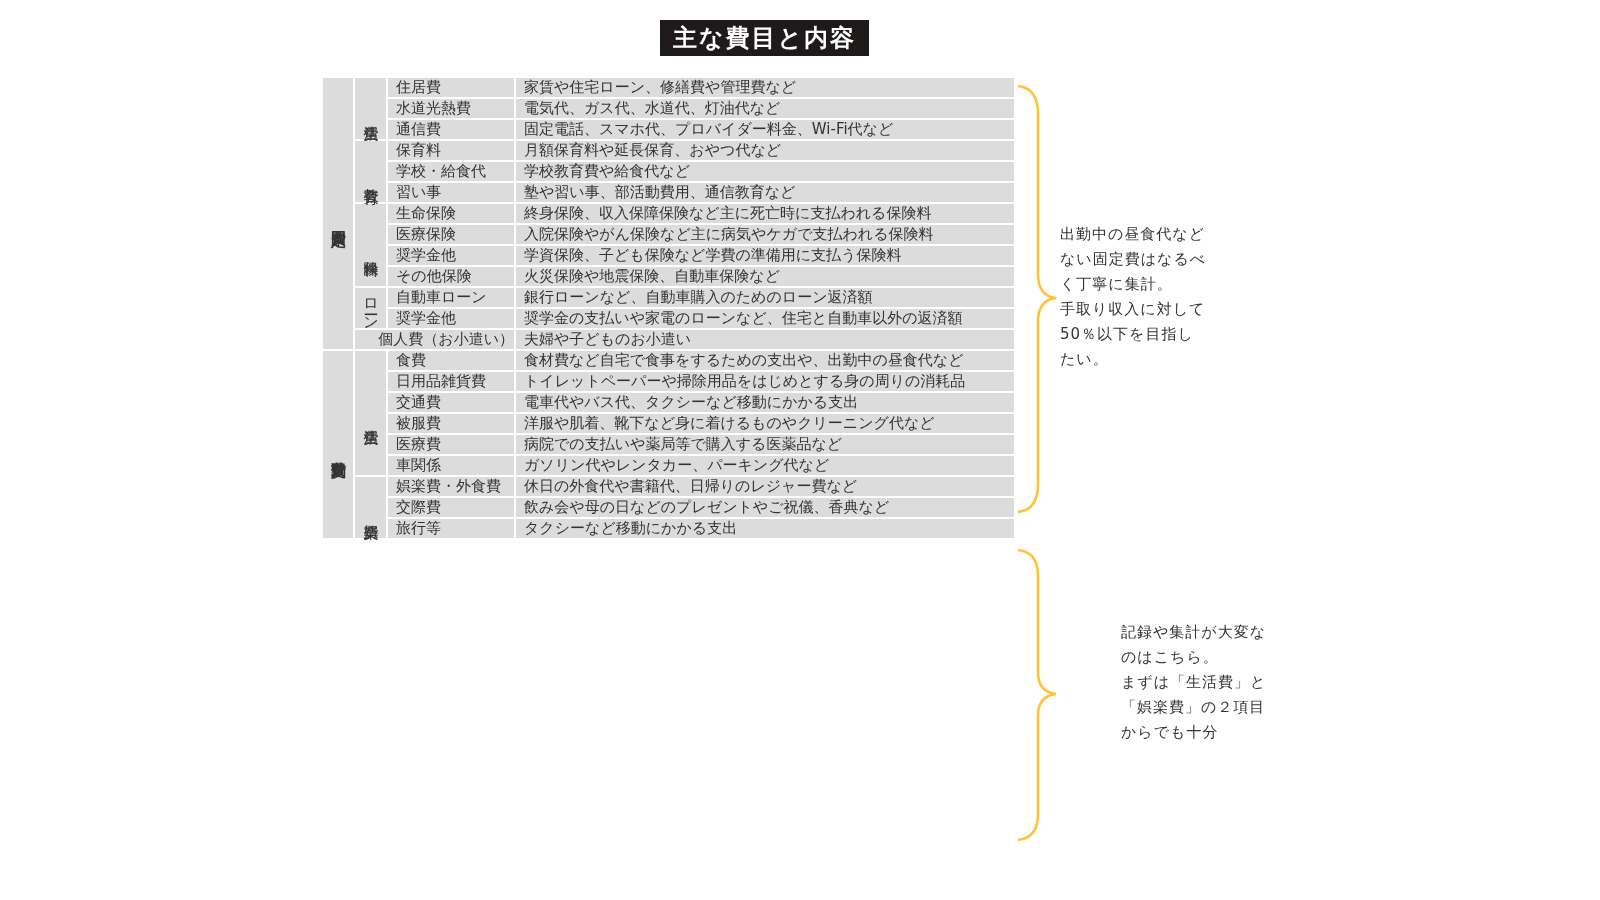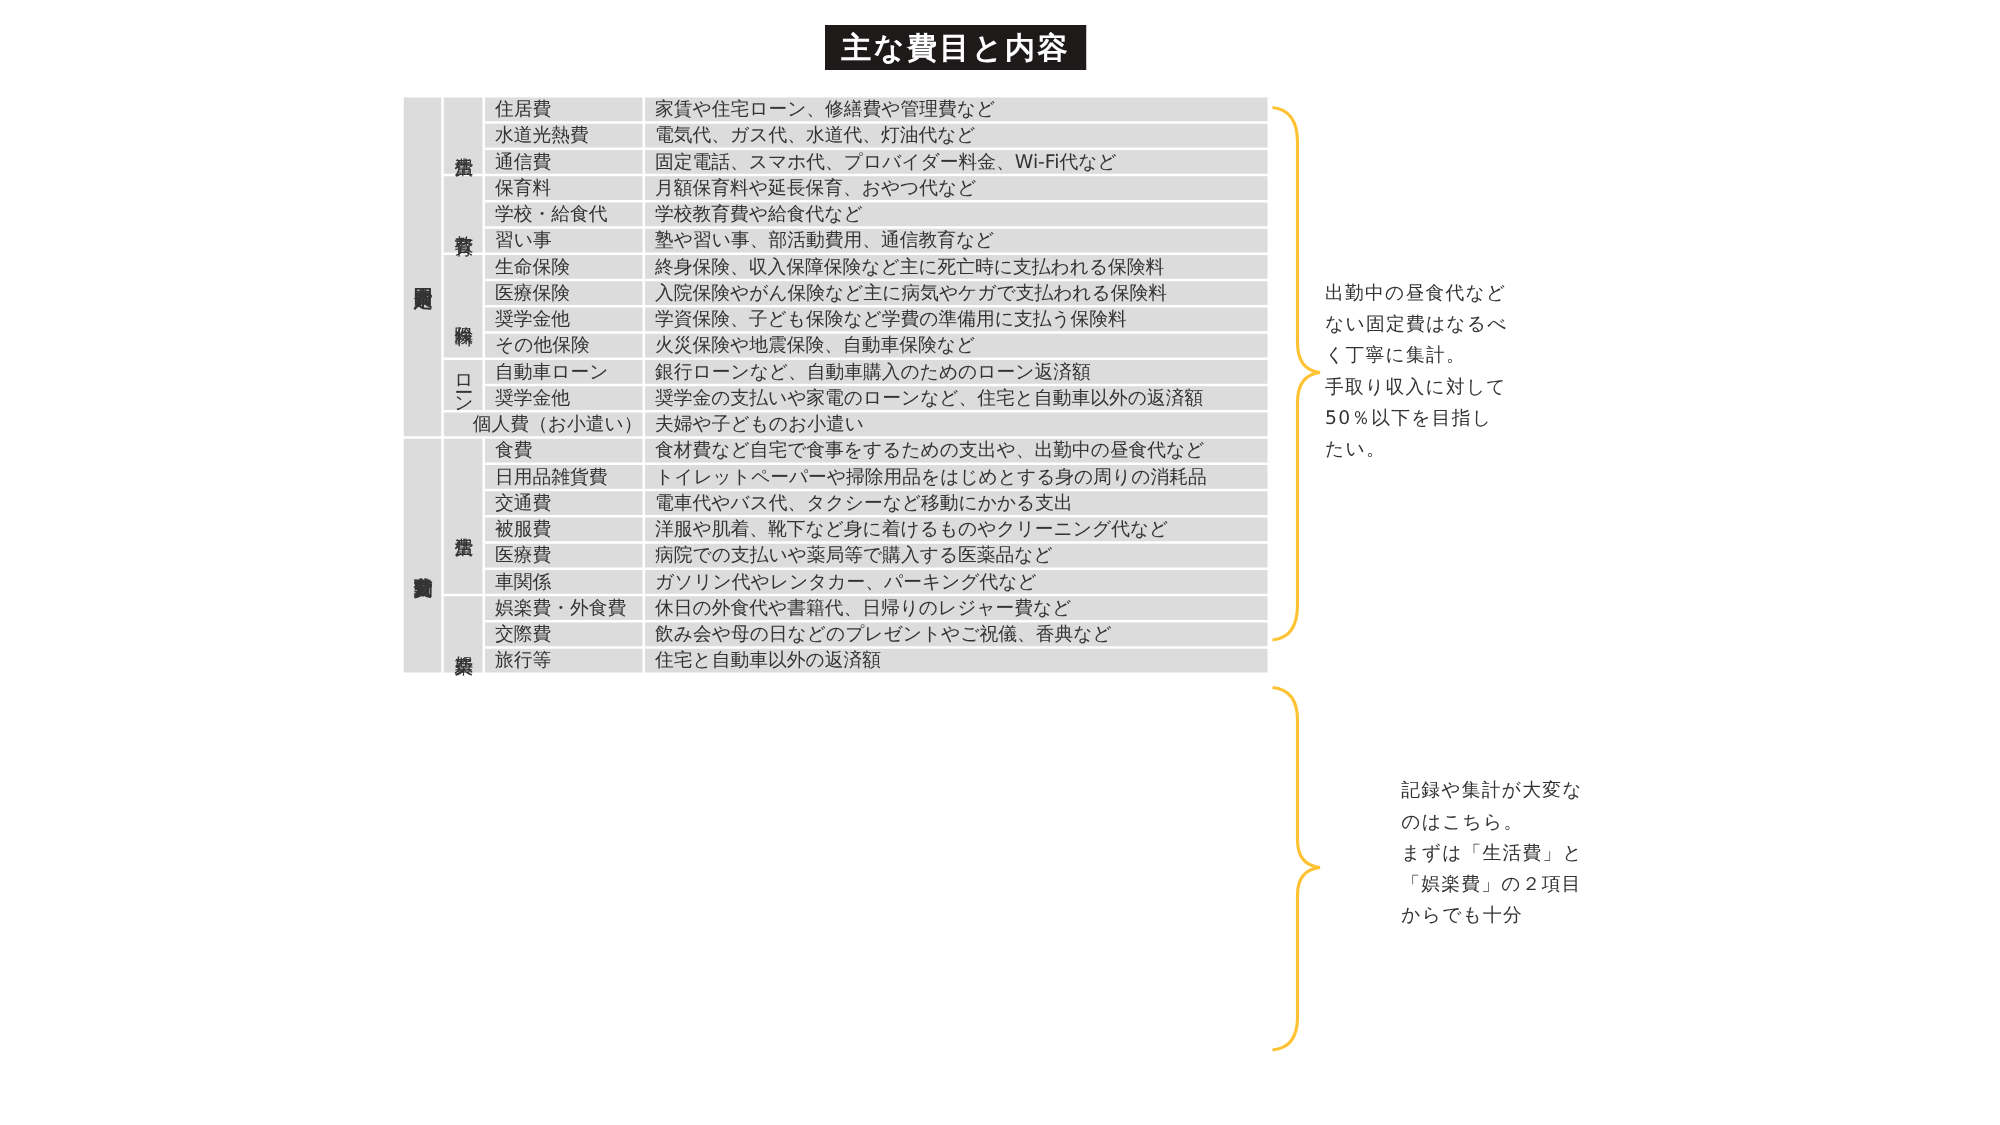--- a/index.html
+++ b/index.html
@@ -124,21 +124,21 @@
       <td class="sub" rowspan="3"><span class="vert">娯楽費</span></td>
       <td class="item">娯楽費・外食費</td>
       <td class="desc">休日の外食代や書籍代、日帰りのレジャー費など</td>
     </tr>
     <tr>
       <td class="item">交際費</td>
       <td class="desc">飲み会や母の日などのプレゼントやご祝儀、香典など</td>
     </tr>
     <tr>
       <td class="item">旅行等</td>
-      <td class="desc">住宅と自動車以外の返済額</td>
+      <td class="desc">タクシーなど移動にかかる支出</td>
     </tr>
   </tbody>
 </table>
 
 <svg class="brace" style="left:1016px;top:84px" width="44" height="430" viewBox="0 0 44 430">
   <path d="M2 2 Q22 4 22 30 L22 190 Q22 212 40 214 Q22 216 22 238 L22 400 Q22 426 2 428" fill="none" stroke="#ffc233" stroke-width="2.5"></path>
 </svg>
 <svg class="brace" style="left:1016px;top:548px" width="44" height="294" viewBox="0 0 44 294">
   <path d="M2 2 Q22 4 22 28 L22 124 Q22 144 40 146 Q22 148 22 168 L22 266 Q22 290 2 292" fill="none" stroke="#ffc233" stroke-width="2.5"></path>
 </svg>

